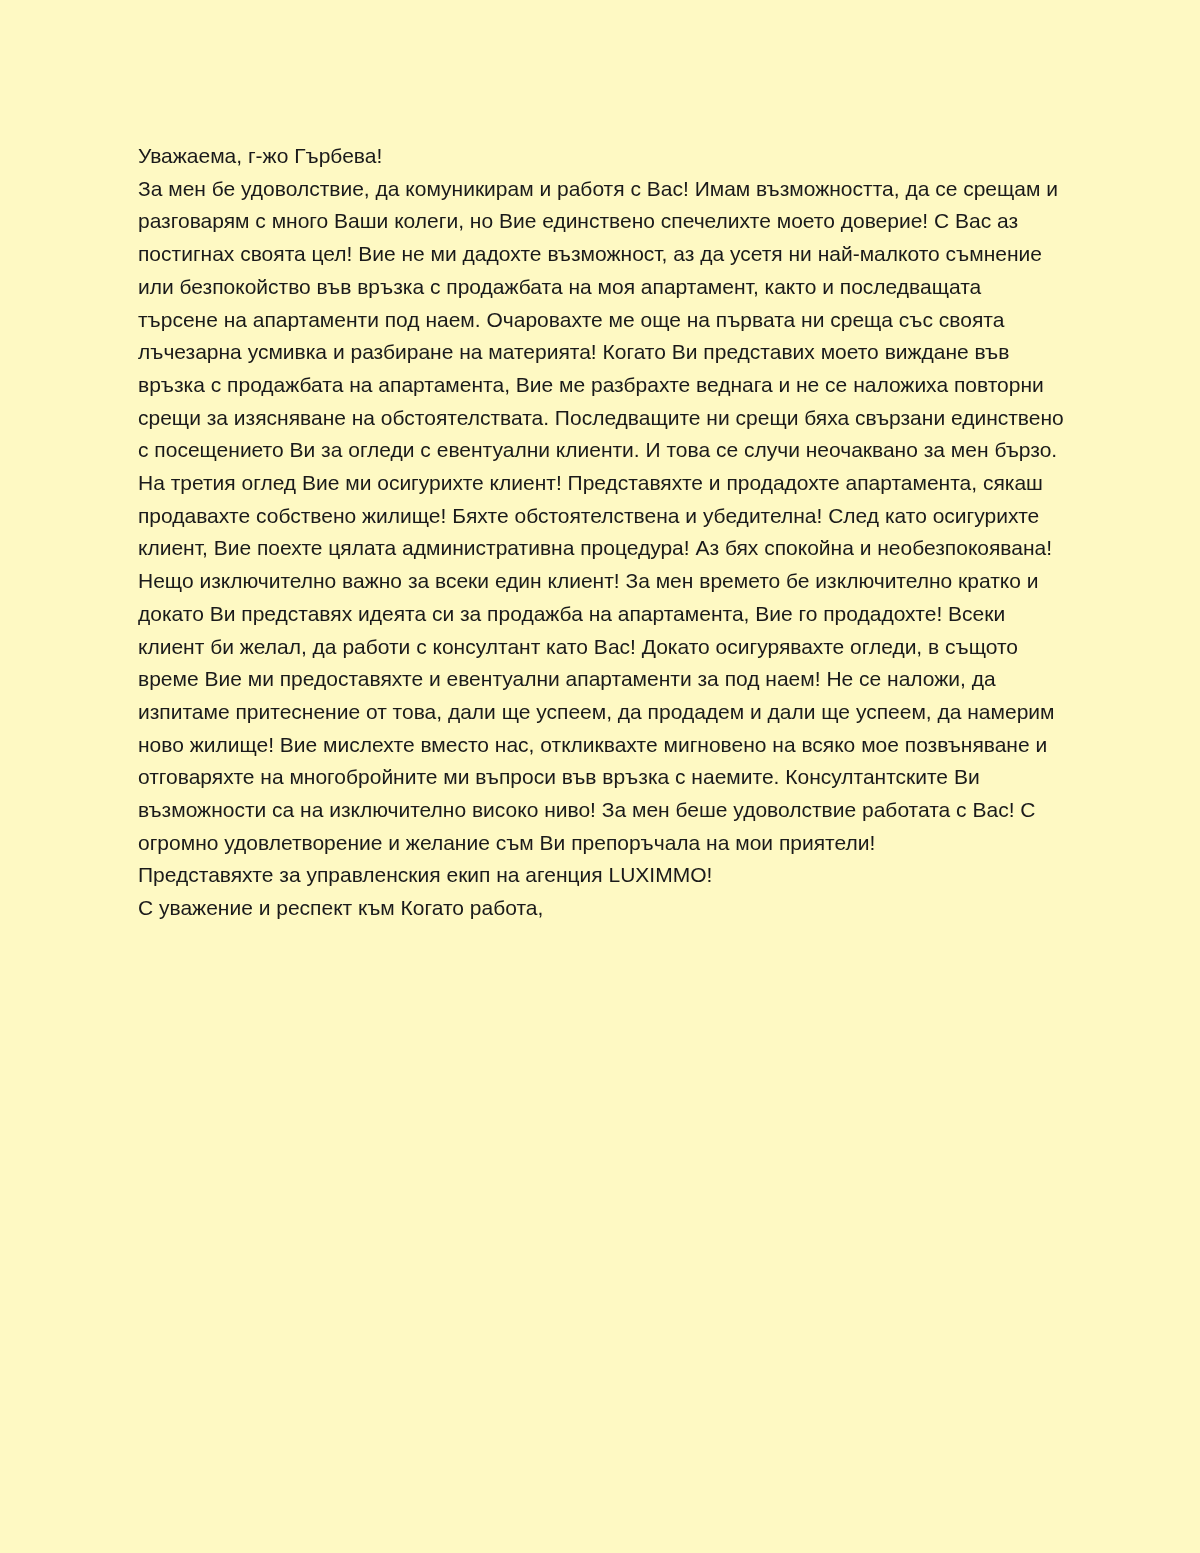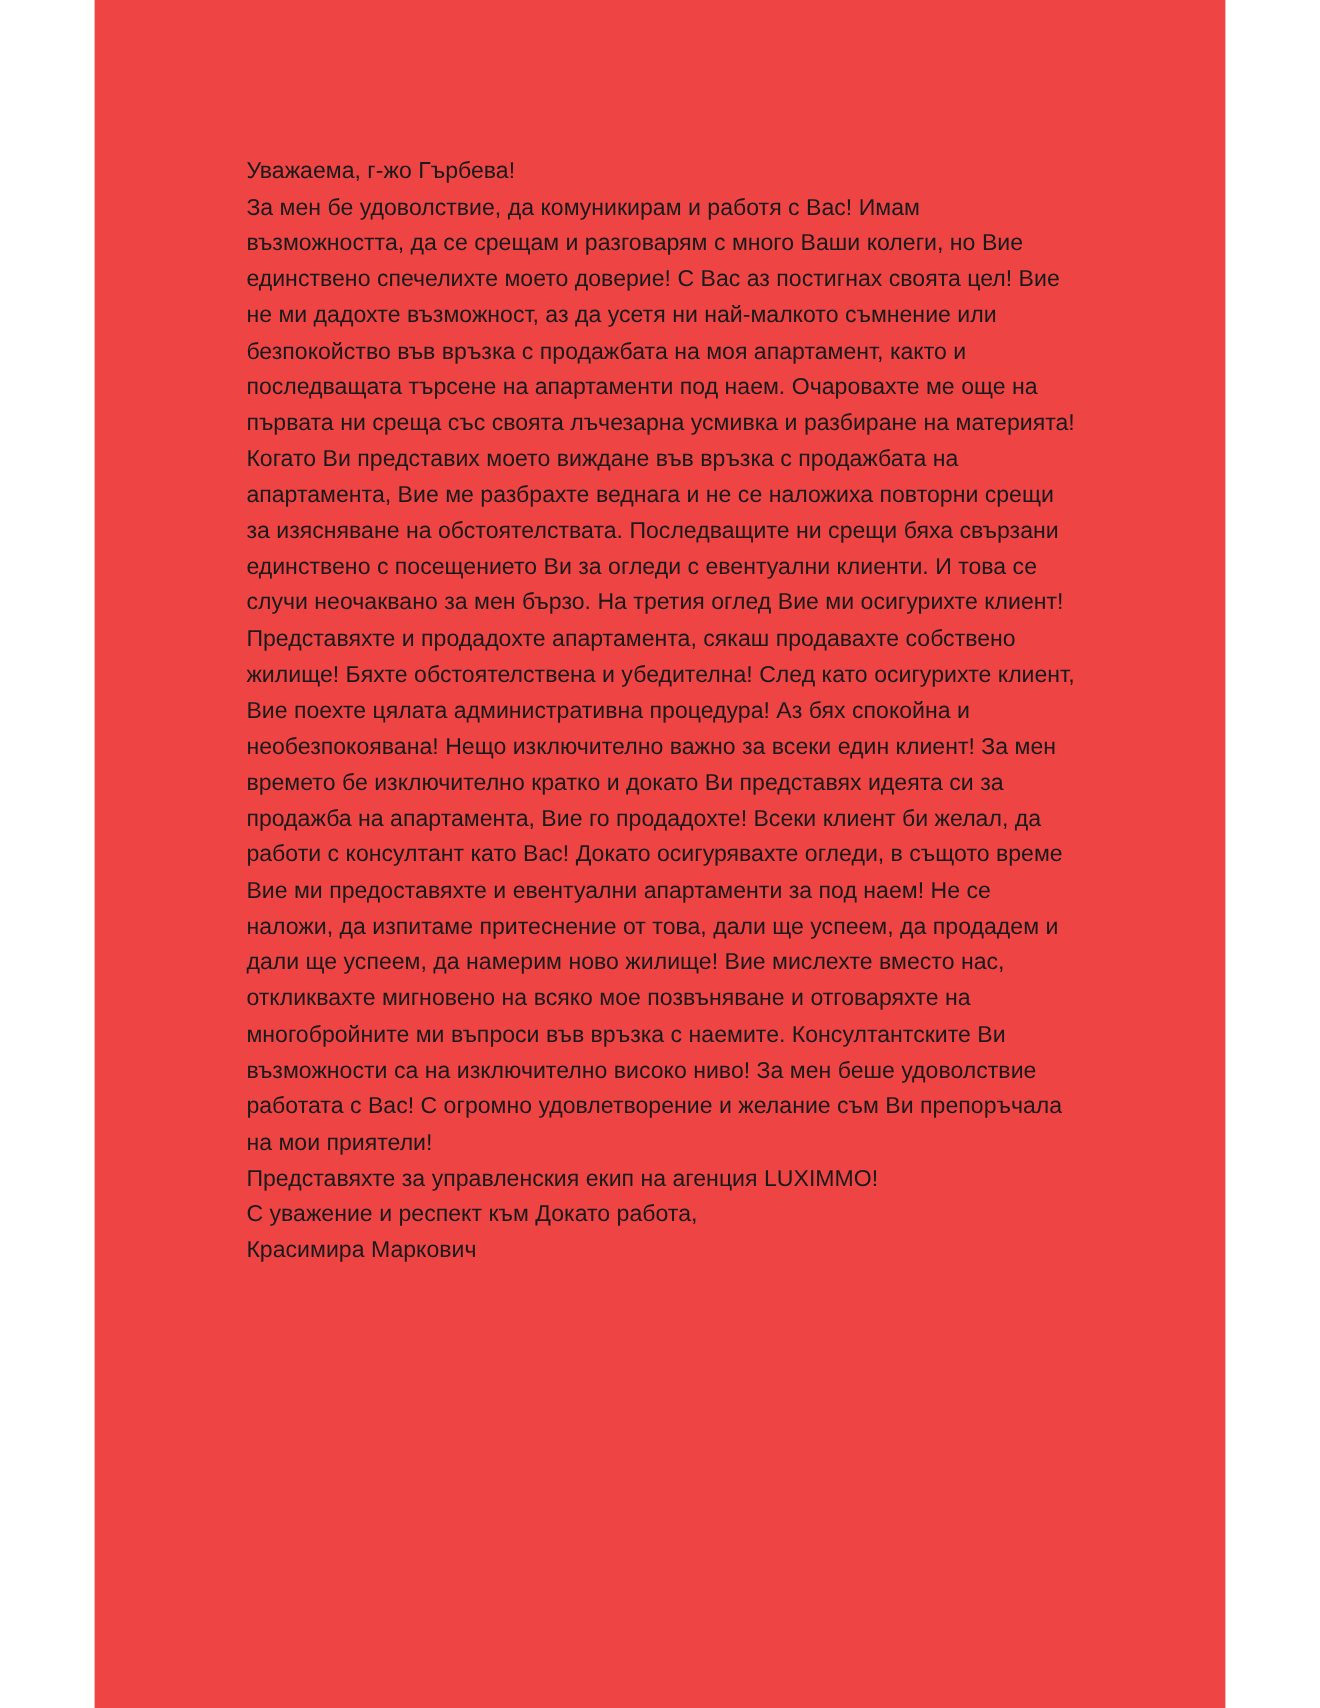--- a/index.html
+++ b/index.html
@@ -3,24 +3,24 @@
 <meta charset="utf-8">
 <title>Letter</title>
 <style>
   html, body {
     margin: 0;
     padding: 0;
     background: #ffffff;
   }
   .page {
     position: relative;
-    width: 1028px;
+    width: 1200px;
     min-height: 1553px;
     margin: 0 auto;
-    background: #ef4444;
+    background: #fef9c3;
     box-sizing: border-box;
     padding: 140px 136px 60px 138px;
     font-family: "Liberation Sans", "DejaVu Sans", sans-serif;
     color: #1a1a1a;
     font-size: 21px;
     line-height: 32.7px;
   }
   .page p {
     margin: 0;
     max-width: 926px;
@@ -38,16 +38,15 @@
 <body>
 
 <div class="page">
   <p class="greeting">Уважаема, г-жо Гърбева!</p>
 
   <p class="body-par">За мен бе удоволствие, да комуникирам и работя с Вас! Имам възможността, да се срещам и разговарям с много Ваши колеги, но Вие единствено спечелихте моето доверие! С Вас аз постигнах своята цел! Вие не ми дадохте възможност, аз да усетя ни най-малкото съмнение или безпокойство във връзка с продажбата на моя апартамент, както и последващата търсене на апартаменти под наем. Очаровахте ме още на първата ни среща със своята лъчезарна усмивка и разбиране на материята! Когато Ви представих моето виждане във връзка с продажбата на апартамента, Вие ме разбрахте веднага и не се наложиха повторни срещи за изясняване на обстоятелствата. Последващите ни срещи бяха свързани единствено с посещението Ви за огледи с евентуални клиенти. И това се случи неочаквано за мен бързо. На третия оглед Вие ми осигурихте клиент! Представяхте и продадохте апартамента, сякаш продавахте собствено жилище! Бяхте обстоятелствена и убедителна! След като осигурихте клиент, Вие поехте цялата административна процедура! Аз бях спокойна и необезпокоявана! Нещо изключително важно за всеки един клиент! За мен времето бе изключително кратко и докато Ви представях идеята си за продажба на апартамента, Вие го продадохте! Всеки клиент би желал, да работи с консултант като Вас! Докато осигурявахте огледи, в същото време Вие ми предоставяхте и евентуални апартаменти за под наем! Не се наложи, да изпитаме притеснение от това, дали ще успеем, да продадем и дали ще успеем, да намерим ново жилище! Вие мислехте вместо нас, откликвахте мигновено на всяко мое позвъняване и отговаряхте на многобройните ми въпроси във връзка с наемите. Консултантските Ви възможности са на изключително високо ниво! За мен беше удоволствие работата с Вас! С огромно удовлетворение и желание съм Ви препоръчала на мои приятели!</p>
 
   <p class="congrats">Представяхте за управленския екип на агенция LUXIMMO!</p>
 
 
-  <p class="closing">С уважение и респект към Докато работа,</p>
+  <p class="closing">С уважение и респект към Когато работа,</p>
 
-  <p class="signature">Красимира Маркович</p>
 </div>
 
 </body></html>

